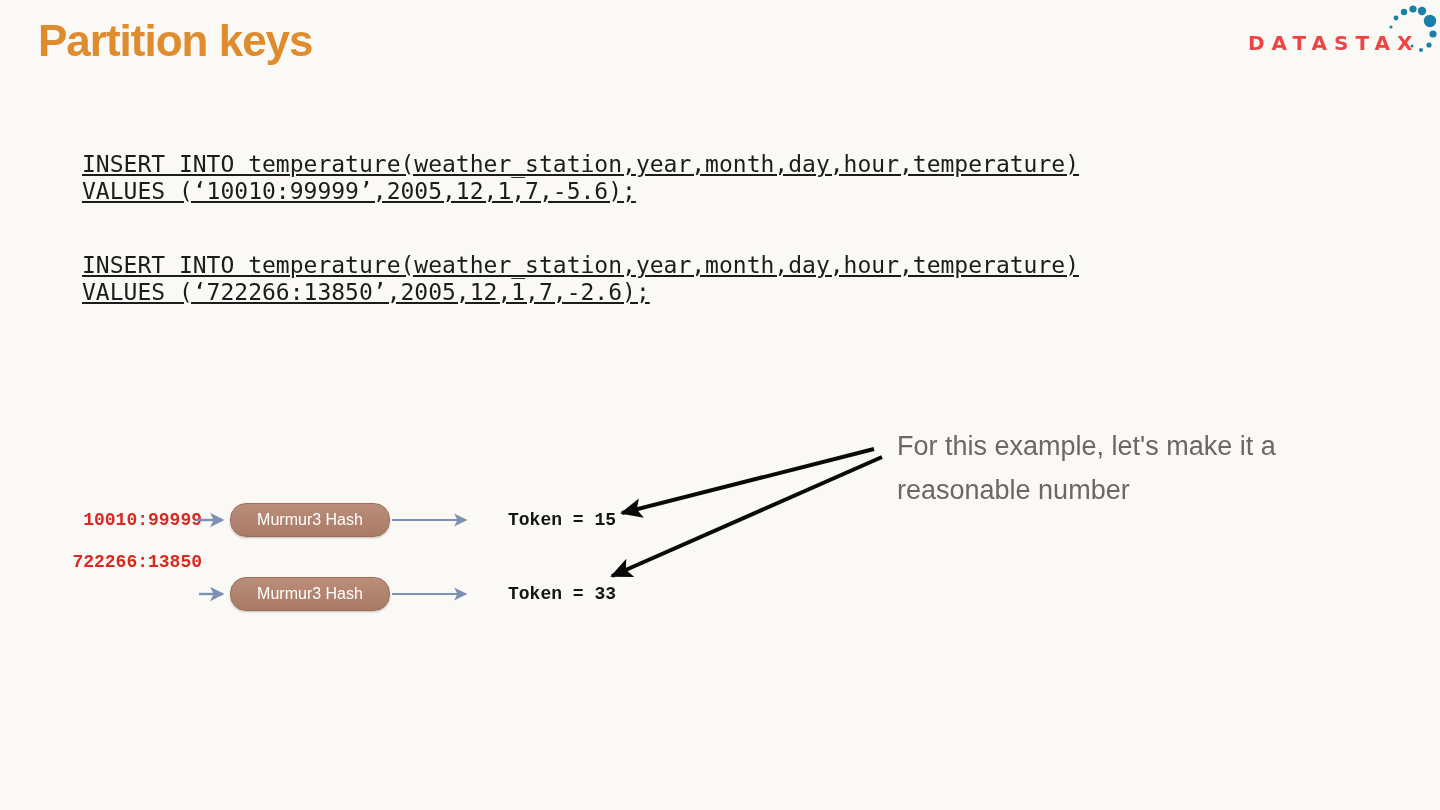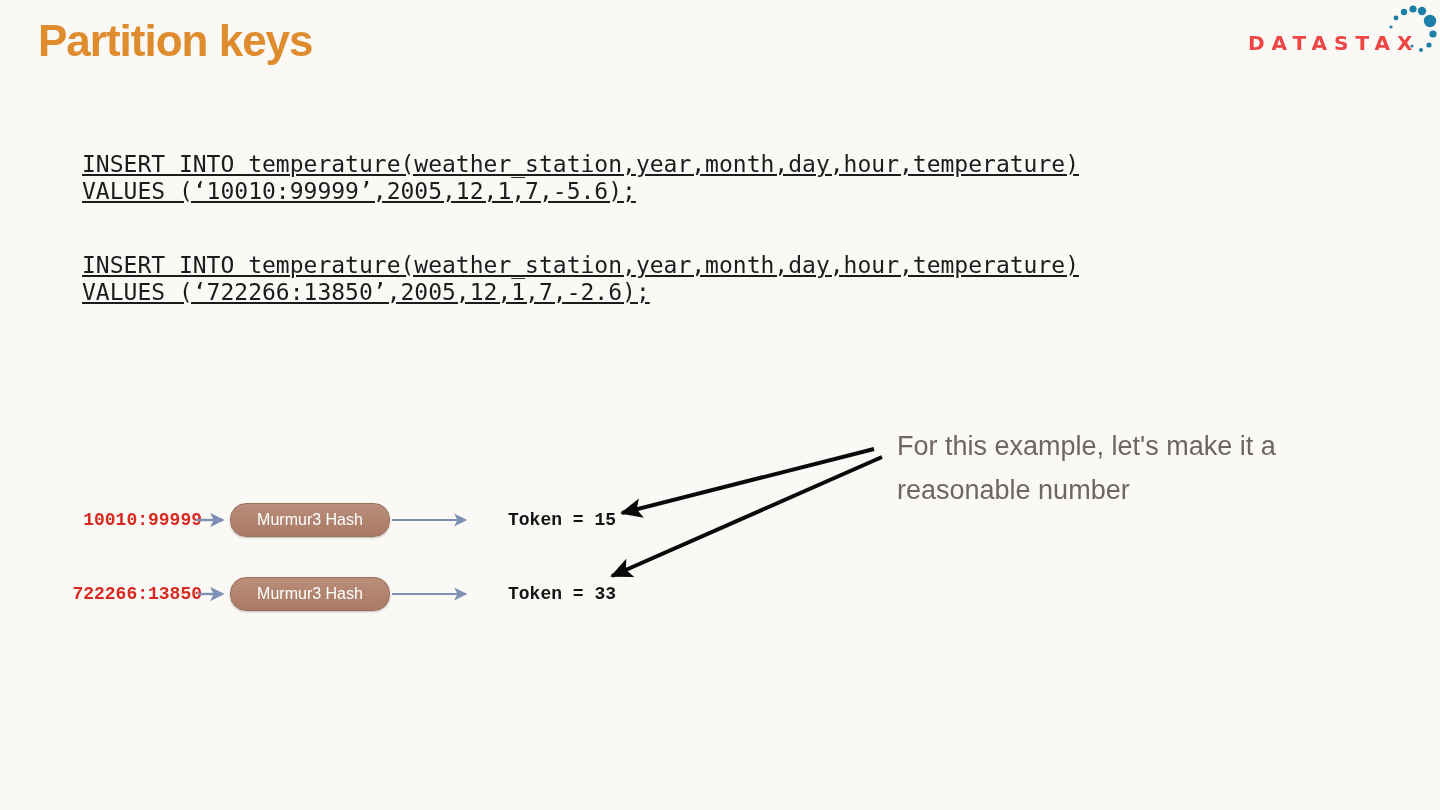--- a/index.html
+++ b/index.html
@@ -54,21 +54,21 @@
     width: 134px;
     text-align: right;
     font-family: "Liberation Mono", "DejaVu Sans Mono", monospace;
     font-size: 18px;
     font-weight: 700;
     color: #d92a21;
     left: 56px;
     margin-left: 12px;
   }
   .pkey-1 { top: 510px; }
-  .pkey-2 { top: 584px; }
+  .pkey-2 { top: 552px; }
 
   .hashbox {
     left: 230px; width: 160px; height: 34px;
     background: linear-gradient(#ba8e7b, #aa7a65);
     border: 1.5px solid #9c6f59;
     border-radius: 16px;
     box-shadow: 0 1px 2px rgba(0,0,0,0.25);
     color: #ffffff;
     font-size: 16px;
     display: flex; align-items: center; justify-content: center;

